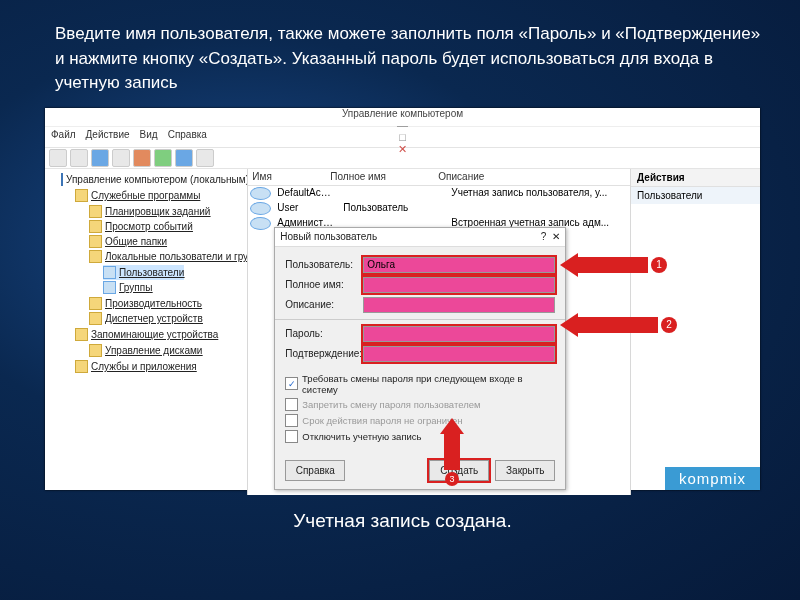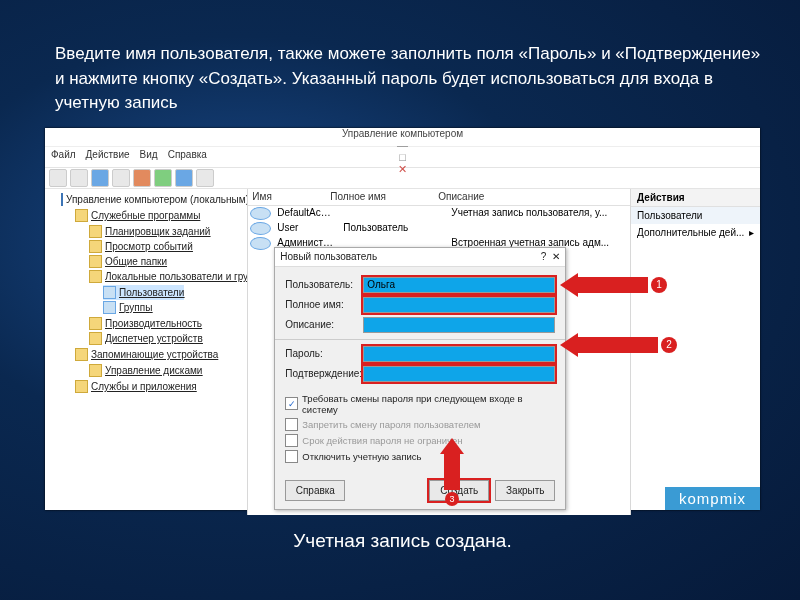--- a/index.html
+++ b/index.html
@@ -1,17 +1,17 @@
 <!DOCTYPE html>
 <html><head>
 <meta charset="utf-8">
 <style>
 html,body{margin:0;padding:0;width:800px;height:600px;overflow:hidden;font-family:"Segoe UI",Tahoma,sans-serif;}
 body{background:radial-gradient(ellipse at 30% 40%,#1a4b8c 0%,#0a2850 40%,#061a3a 100%);color:#fff;}
-.slide{padding:42px 20px 0 25px;box-sizing:border-box;}
+.slide{padding:22px 20px 0 25px;box-sizing:border-box;}
 .instr{font-size:17px;line-height:1.45;margin:0 10px 12px 30px;color:#fff;}
 .shot{background:#fff;color:#000;width:715px;height:382px;margin:0 auto;position:relative;box-shadow:0 0 2px #000;}
 .titlebar{height:18px;background:#fff;border-bottom:1px solid #eee;display:flex;align-items:center;font-size:10px;color:#444;padding:0 4px;flex-direction:column;}
 .titlebar .ic{width:12px;height:12px;background:#3c74b5;margin-right:4px;}
 .titlebar .sp{flex:1;}
 .wbtn{width:28px;height:16px;display:flex;align-items:center;justify-content:center;color:#888;font-size:11px;}
 .wbtn.close{color:#d0504b;}
 .menubar{height:16px;font-size:10px;display:flex;gap:10px;padding:2px 6px;color:#333;}
 .toolbar{height:20px;border-top:1px solid #e4e4e4;border-bottom:1px solid #e4e4e4;display:flex;align-items:center;gap:3px;padding:0 4px;}
 .tbtn{width:16px;height:16px;background:#e8e8e8;border:1px solid #ccc;border-radius:2px;}
@@ -35,21 +35,21 @@
 .rows{font-size:10px;}
 .row{display:flex;padding:1px 0;}
 .row span{padding:0 4px;overflow:hidden;text-overflow:ellipsis;white-space:nowrap;}
 .uic{width:11px;height:11px;background:#c8e0f4;border:1px solid #6aa7e4;border-radius:50%;margin:0 2px;}
 .dialog{position:absolute;left:26px;top:58px;width:290px;background:#f0f0f0;border:1px solid #aaa;box-shadow:1px 1px 4px rgba(0,0,0,.3);font-size:10px;color:#222;}
 .dtitle{height:18px;background:#fff;border-bottom:1px solid #ddd;display:flex;align-items:center;padding:0 5px;}
 .dtitle .sp{flex:1;}
 .dbody{padding:6px 10px;}
 .frow{display:flex;align-items:center;margin:4px 0;}
 .flab{width:78px;}
-.fin{flex:1;height:14px;border:1px solid #999;background:#0ea5e9;padding:0 3px;font-size:10px;}
+.fin{flex:1;height:14px;border:1px solid #999;background:#ec4899;padding:0 3px;font-size:10px;}
 .hl{outline:2px solid #d92020;}
 .sep{height:1px;background:#ccc;margin:6px -10px;}
 .chk{display:flex;align-items:center;gap:4px;margin:3px 0;font-size:9.5px;color:#222;}
 .chk.dis{color:#999;}
 .cb{width:11px;height:11px;border:1px solid #888;background:#fff;display:flex;align-items:center;justify-content:center;font-size:9px;color:#2266cc;}
 .dbtns{display:flex;justify-content:space-between;padding:8px 10px;}
 .bt{min-width:58px;height:19px;border:1px solid #999;background:#e9e9e9;font-size:10px;display:flex;align-items:center;justify-content:center;}
 .bt.primary{outline:2px solid #d92020;}
 .right{width:130px;font-size:10px;}
 .rh{background:#f3f3f3;padding:3px 6px;font-weight:bold;border-bottom:1px solid #e0e0e0;}
@@ -256,24 +256,20 @@
               <span class="bt primary">Создать</span>
               <span class="bt">Закрыть</span>
             </span>
           </div>
         </div>
       </div>
 
       <div class="right">
         <div class="rh">Действия</div>
         <div class="ritem">Пользователи</div>
-        <div class="ritem2">
-            <span>Дополнительные дей...</span>
-            <span>▸</span>
-          </div>
       </div>
     </div>
 
     <div class="arrow ar1">
         <span class="head"></span>
         <span class="shaft"></span>
         <span class="dot">1</span>
       </div>
     <div class="arrow ar2">
         <span class="head"></span>

